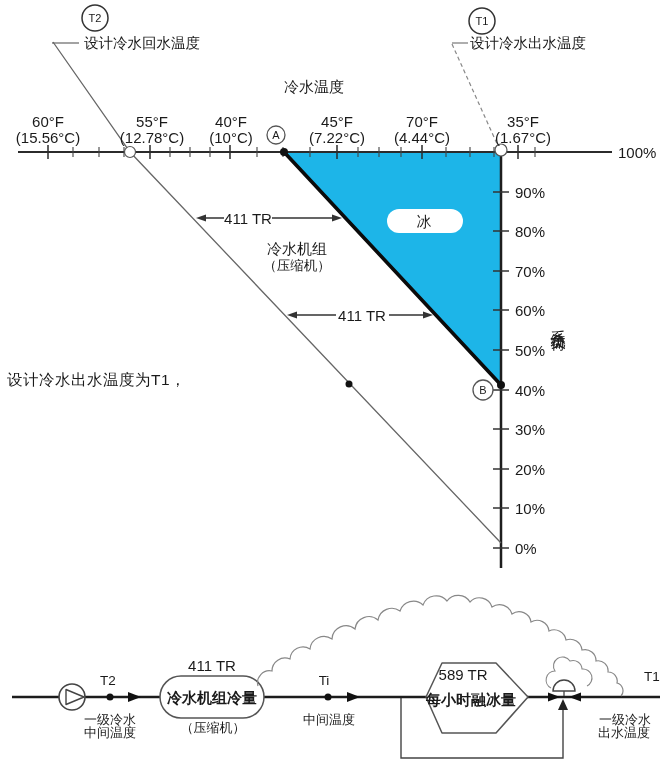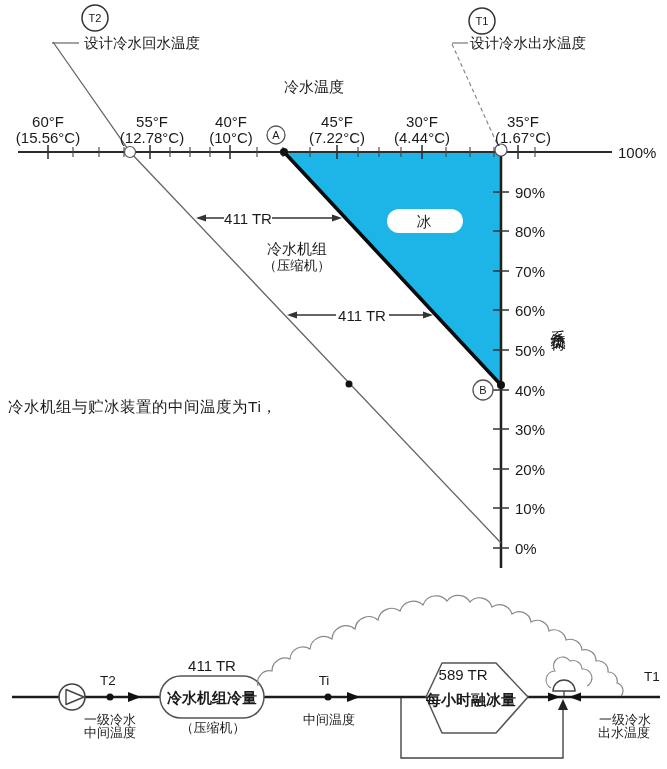--- a/index.html
+++ b/index.html
@@ -104,21 +104,21 @@
   <div class="lbl c f15" style="left:314px;top:86px;">冷水温度</div>
 
   <div class="lbl c f14" style="left:48px;top:121px;">60°F</div>
   <div class="lbl c f14" style="left:48px;top:137px;">(15.56°C)</div>
   <div class="lbl c f14" style="left:152px;top:121px;">55°F</div>
   <div class="lbl c f14" style="left:152px;top:137px;">(12.78°C)</div>
   <div class="lbl c f14" style="left:231px;top:121px;">40°F</div>
   <div class="lbl c f14" style="left:231px;top:137px;">(10°C)</div>
   <div class="lbl c f14" style="left:337px;top:121px;">45°F</div>
   <div class="lbl c f14" style="left:337px;top:137px;">(7.22°C)</div>
-  <div class="lbl c f14" style="left:422px;top:121px;">30°F</div>
+  <div class="lbl c f14" style="left:422px;top:121px;">70°F</div>
   <div class="lbl c f14" style="left:422px;top:137px;">(4.44°C)</div>
   <div class="lbl c f14" style="left:523px;top:121px;">35°F</div>
   <div class="lbl c f14" style="left:523px;top:137px;">(1.67°C)</div>
 
   <div class="lbl c f11" style="left:276px;top:135px;">A</div>
   <div class="lbl c f11" style="left:483px;top:390px;">B</div>
 
   <div class="lbl l f15" style="left:618px;top:152px;">100%</div>
   <div class="lbl l f15" style="left:515px;top:192px;">90%</div>
   <div class="lbl l f15" style="left:515px;top:231px;">80%</div>
@@ -131,21 +131,21 @@
   <div class="lbl l f15" style="left:515px;top:508px;">10%</div>
   <div class="lbl l f15" style="left:515px;top:548px;">0%</div>
   <div class="lbl vert" style="left:551px;top:318px;">系统负荷</div>
 
   <div class="lbl c f15" style="left:424px;top:221px;">冰</div>
   <div class="lbl c f15" style="left:248px;top:218px;">411 TR</div>
   <div class="lbl c f15" style="left:362px;top:315px;">411 TR</div>
   <div class="lbl c f14" style="left:297px;top:248px;">冷水机组</div>
   <div class="lbl c f13-5" style="left:297px;top:266px;">（压缩机）</div>
 
-  <div class="lbl l f15-5" style="left:8px;top:407px;">冷水机组与贮冰装置的中间温度为Ti，</div>
+  <div class="lbl l f15-5" style="left:7px;top:380px;">设计冷水出水温度为T1，</div>
 
   <div class="lbl c f13-5" style="left:108px;top:681px;">T2</div>
   <div class="lbl c f13" style="left:110px;top:719px;">一级冷水</div>
   <div class="lbl c f13" style="left:110px;top:732px;">中间温度</div>
 
   <div class="lbl c f15" style="left:212px;top:665px;">411 TR</div>
   <div class="lbl c f14 sb" style="left:212px;top:697px;">冷水机组冷量</div>
   <div class="lbl c f13" style="left:213px;top:727px;">（压缩机）</div>
 
   <div class="lbl c f13-5" style="left:324px;top:681px;">Ti</div>

